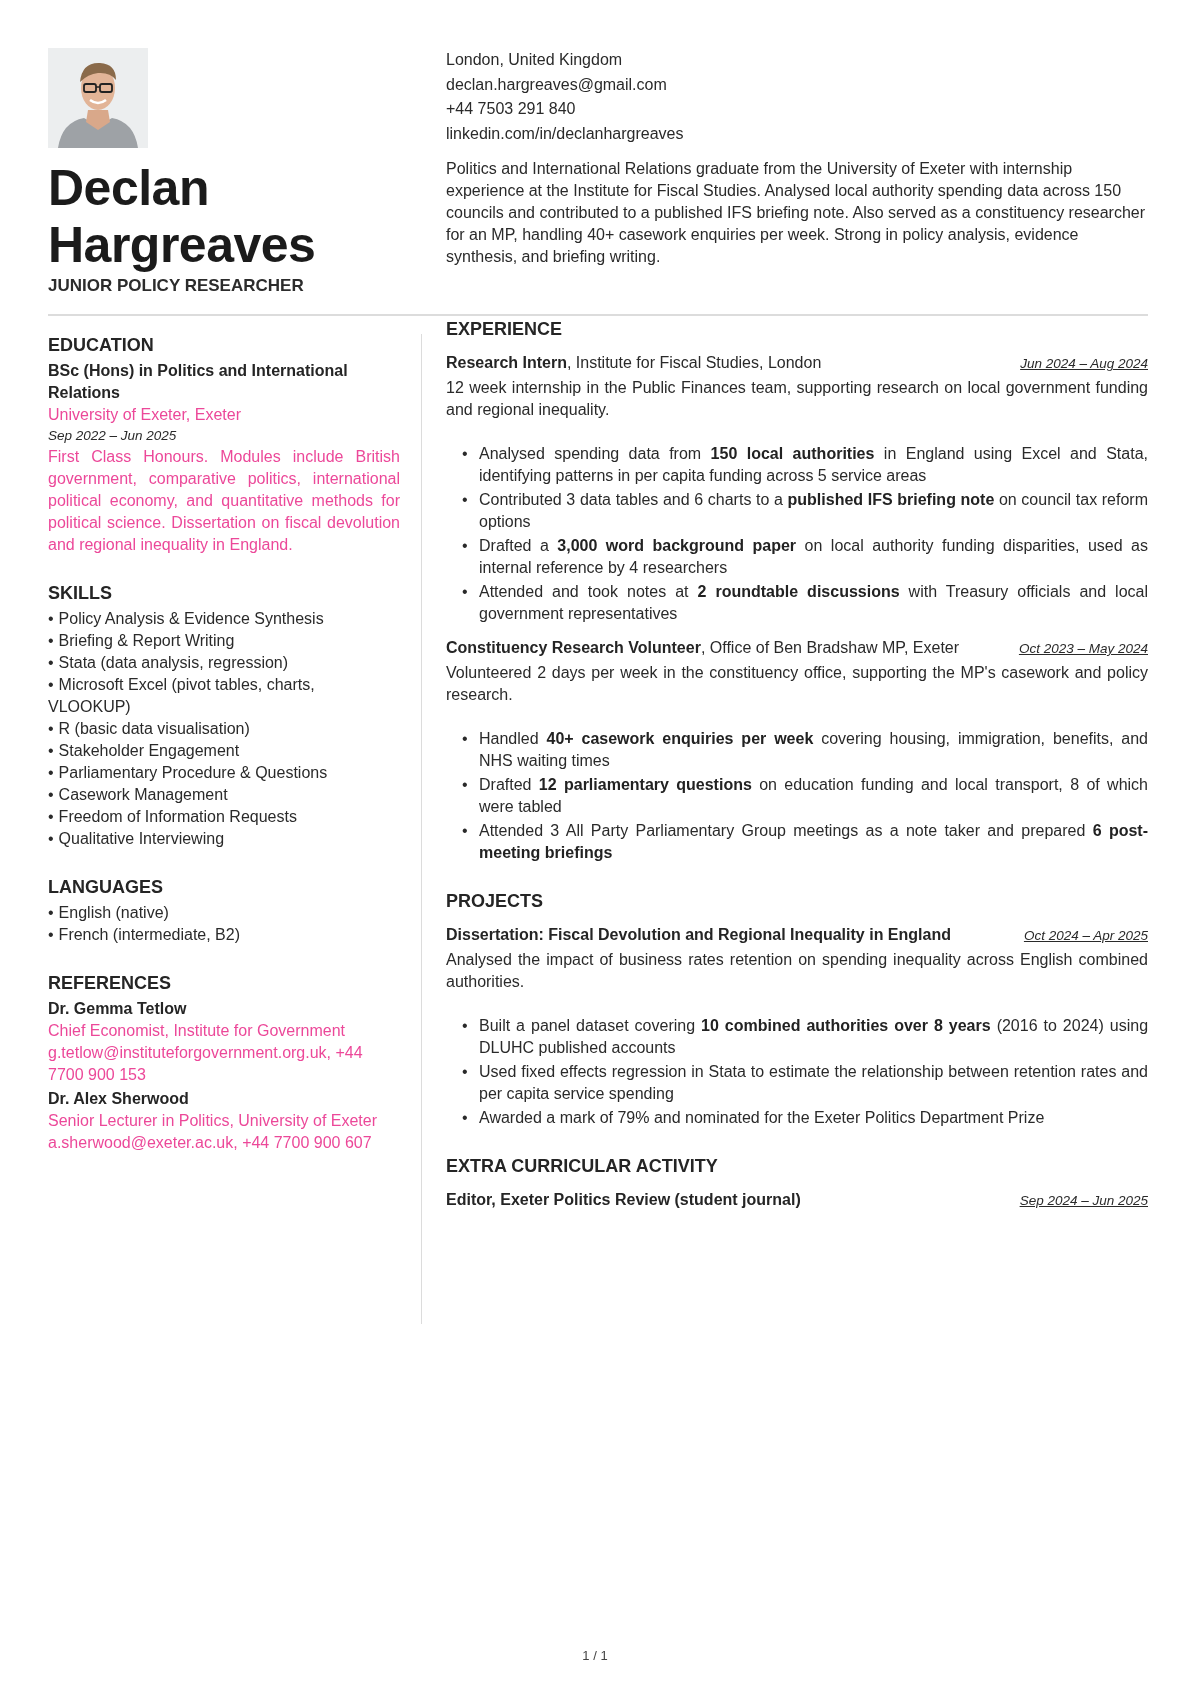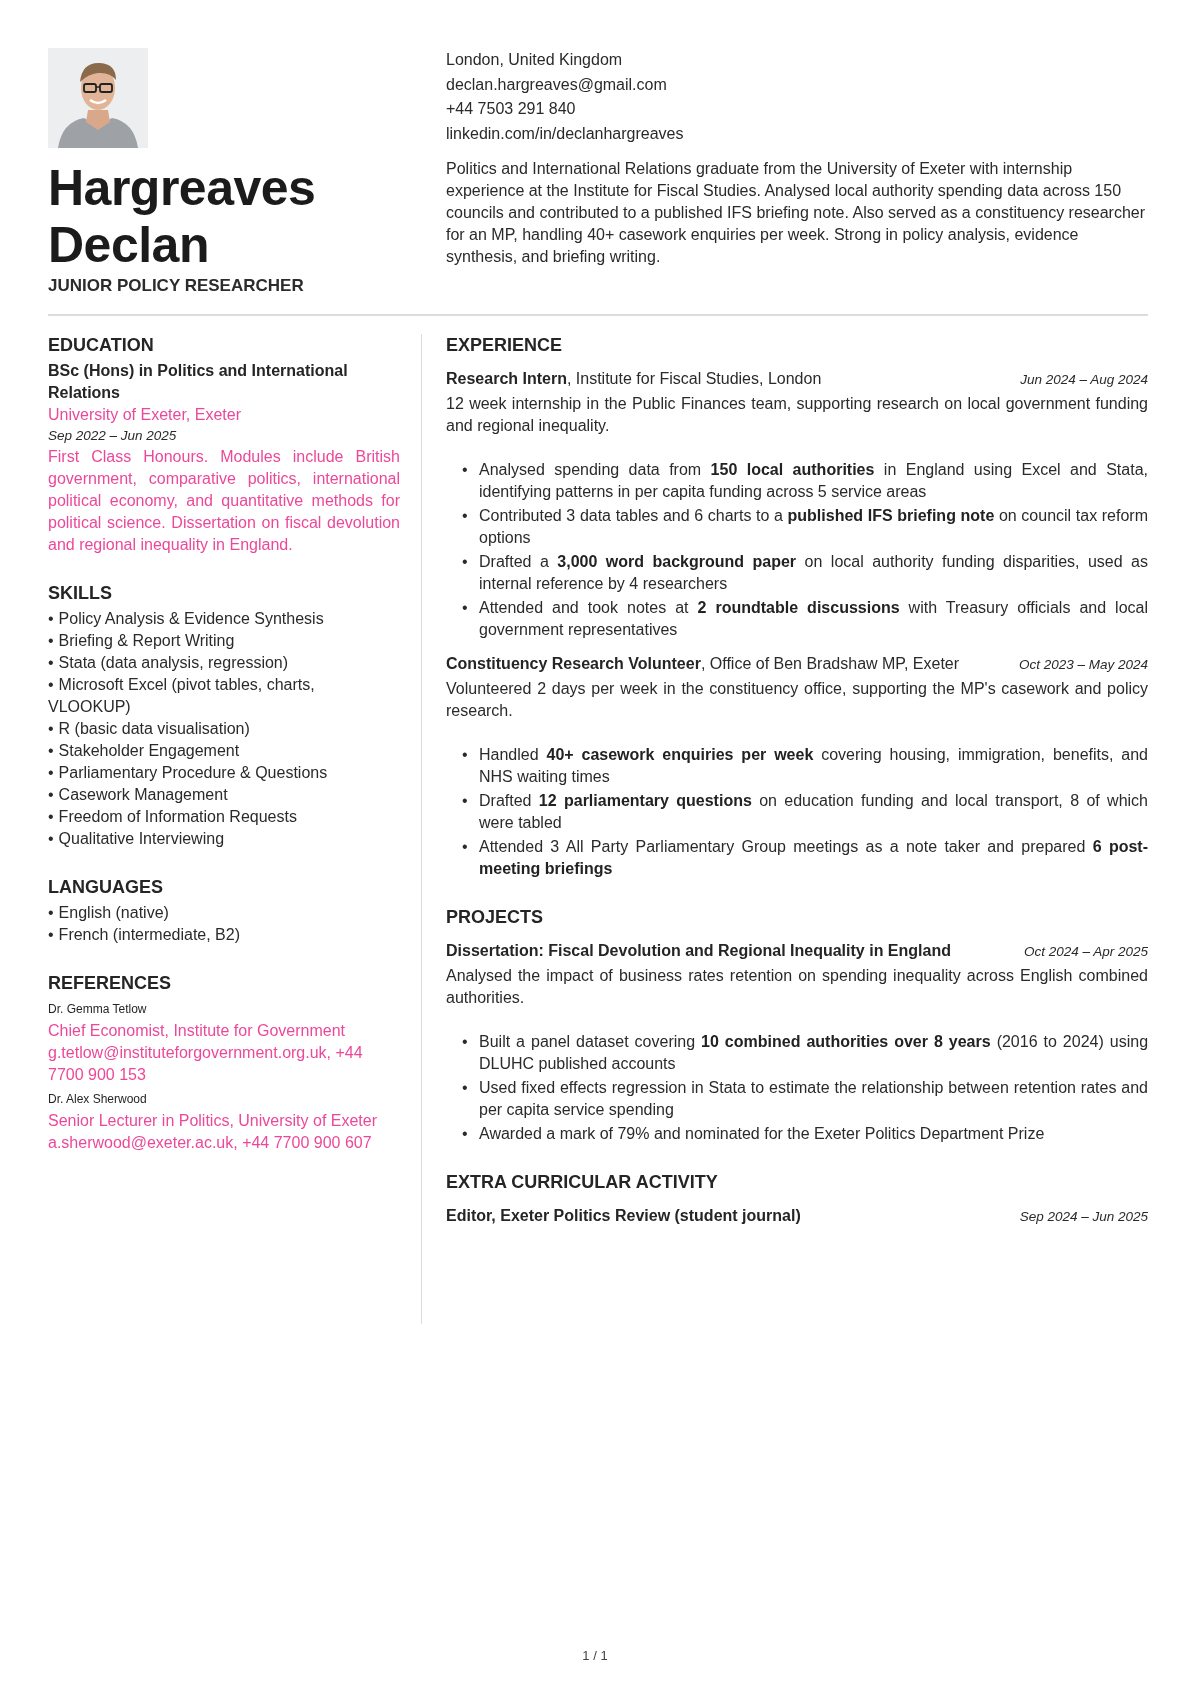--- a/index.html
+++ b/index.html
@@ -41,21 +41,21 @@
       position: absolute; left: 48px; top: 314px; width: 1100px; height: 2px;
       background: #dcdcdc;
     }
     .vdivider {
       position: absolute; left: 421px; top: 334px; width: 1px; height: 990px;
       background: #dcdcdc;
     }
 
     
     .left-col { position: absolute; left: 48px; top: 334px; width: 352px; }
-    .right-col { position: absolute; left: 446px; top: 334px; width: 702px; }
+    .right-col { position: absolute; left: 446px; top: 318px; width: 702px; }
 
     .section-h {
       font-size: 18px; font-weight: 700; color: #252525; line-height: 22px;
       margin-bottom: 4px;
     }
     .left-col .section { margin-bottom: 26px; }
     .right-col .section { margin-bottom: 26px; }
 
     .b-title { font-size: 16px; font-weight: 700; line-height: 22px; color: #252525; }
     .plain { font-size: 16px; line-height: 22px; color: #ec4899; }
@@ -66,33 +66,33 @@
     .skill-list li { font-size: 16px; line-height: 22px; }
     .skill-list li::before { content: "\2022"; margin-right: 5px; }
 
     .entry { margin-top: 12px; }
     .entry-head {
       display: flex; justify-content: space-between; align-items: baseline;
       line-height: 22px;
     }
     .entry-head .role { font-size: 16px; color: #2a2a2a; }
     .entry-head .role b { font-weight: 700; color: #252525; }
-    .entry-head .dates { font-size: 13.5px; font-style: italic; white-space: nowrap; margin-left: 10px; }
+    .entry-head .dates { font-size: 13.5px; font-style: italic; white-space: nowrap; margin-left: 10px; text-decoration: underline; }
     .entry-desc { font-size: 16px; line-height: 22px; text-align: justify; margin-top: 2px; }
     .bullets { list-style: none; margin-top: 22px; padding-left: 16px; }
     .bullets li {
       position: relative; padding-left: 17px; font-size: 16px; line-height: 22px;
       text-align: justify; margin-bottom: 2px;
     }
     .bullets li::before {
       content: "\2022"; position: absolute; left: 0; top: 0;
     }
     .bullets b { font-weight: 700; color: #222; }
 
-    .ref-name { font-size: 12px; font-weight: 400; line-height: 22px; color: #252525; margin-top: 2px; }
+    .ref-name { font-size: 16px; font-weight: 700; line-height: 22px; color: #252525; margin-top: 2px; }
 
     .page-num {
       position: absolute; left: 0; width: 1190px; top: 1648px; text-align: center;
       font-size: 13px; color: #444;
     }
   </style>
 </head>
 <body>
 
 <div class="page">
@@ -105,22 +105,22 @@
       <ellipse cx="50" cy="40" rx="17" ry="22" fill="#e2b497"></ellipse>
       <path d="M32 34 Q34 14 52 15 Q68 16 68 32 Q62 24 50 25 Q40 26 32 34 Z" fill="#8a6a4a"></path>
       <rect x="36" y="36" width="12" height="8" rx="2" fill="none" stroke="#222" stroke-width="1.8"></rect>
       <rect x="52" y="36" width="12" height="8" rx="2" fill="none" stroke="#222" stroke-width="1.8"></rect>
       <line x1="48" y1="39" x2="52" y2="39" stroke="#222" stroke-width="1.5"></line>
       <path d="M42 52 Q50 58 58 52" stroke="#fff" stroke-width="2.5" fill="none"></path>
     </svg>
   </div>
 
   <div class="name">
+    <div>Declan</div>
     <div>Hargreaves</div>
-    <div>Declan</div>
   </div>
   <div class="title">JUNIOR POLICY RESEARCHER</div>
 
   <div class="contact">
     <div>London, United Kingdom</div>
     <div>declan.hargreaves@gmail.com</div>
     <div>+44 7503 291 840</div>
     <div>linkedin.com/in/declanhargreaves</div>
   </div>
 

